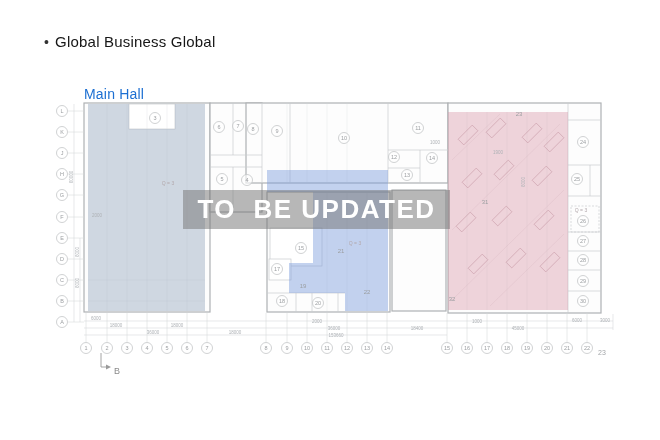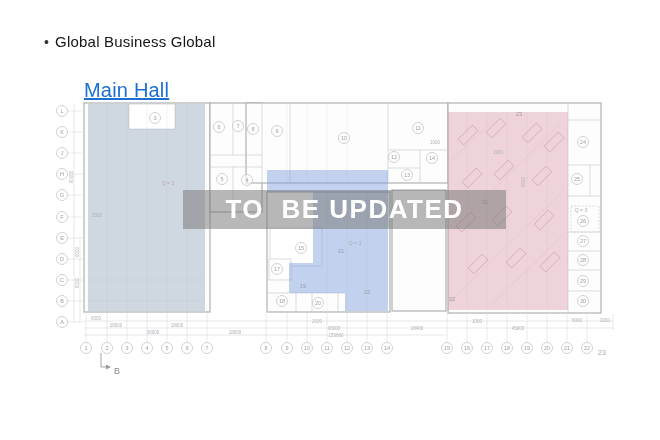--- a/index.html
+++ b/index.html
@@ -8,26 +8,26 @@
     background:#ffffff;
     font-family:"Liberation Sans", sans-serif;
   }
   .header{
     position:absolute;left:44px;top:33px;
     font-size:15px;color:#161616;letter-spacing:.2px;
     display:flex;align-items:center;gap:6px;
   }
   .header .bullet{font-size:14px;color:#333;}
   .subtitle{
-    position:absolute;left:84px;top:79px;
-    font-size:20px;letter-spacing:.2px;text-decoration:underline;
+    position:absolute;left:84px;top:86px;
+    font-size:14px;letter-spacing:.2px;
   }
   .plan-svg{position:absolute;left:0;top:0;}
   .watermark{
-    position:absolute;left:183px;top:190px;width:323px;height:39px;
+    position:absolute;left:183px;top:190px;width:267px;height:39px;
     display:flex;align-items:center;justify-content:center;
     font-size:26px;font-weight:bold;letter-spacing:1.5px;
     white-space:pre;
   }
   svg text{font-family:"Liberation Sans", sans-serif;}
 </style>
 </head>
 <body>
 
 <svg class="plan-svg" width="660" height="440" viewBox="0 0 660 440">

